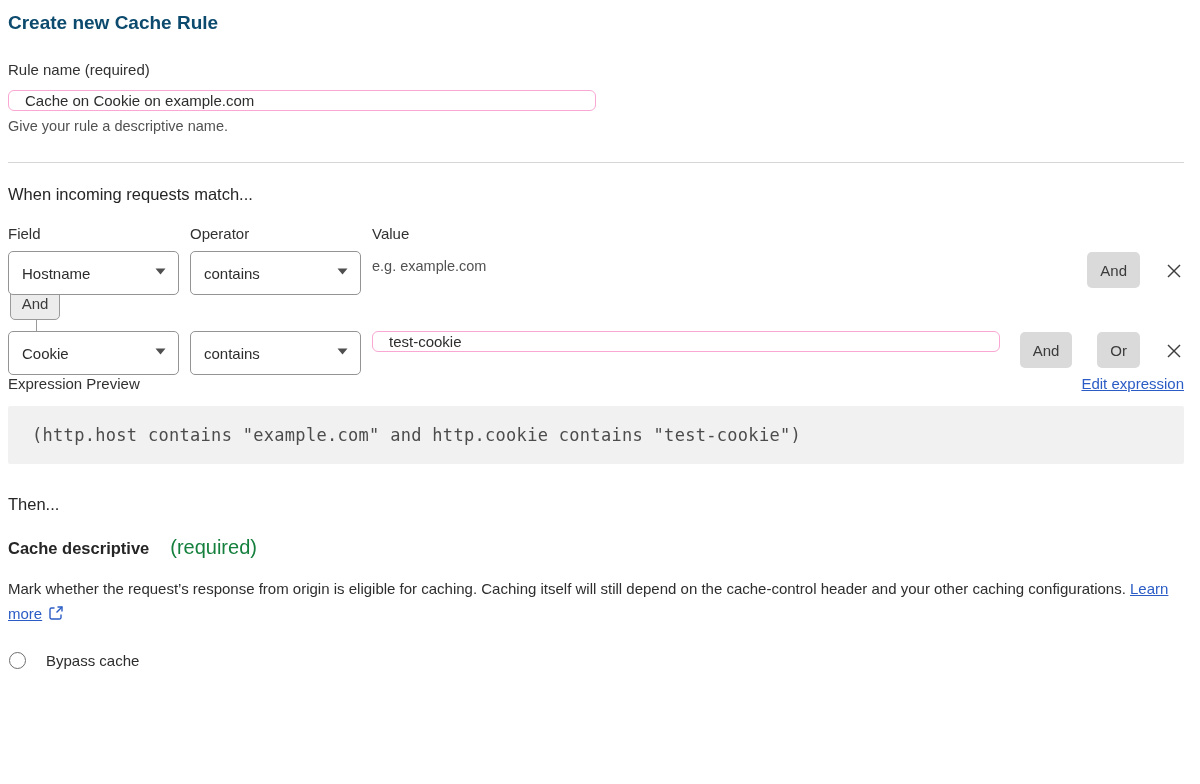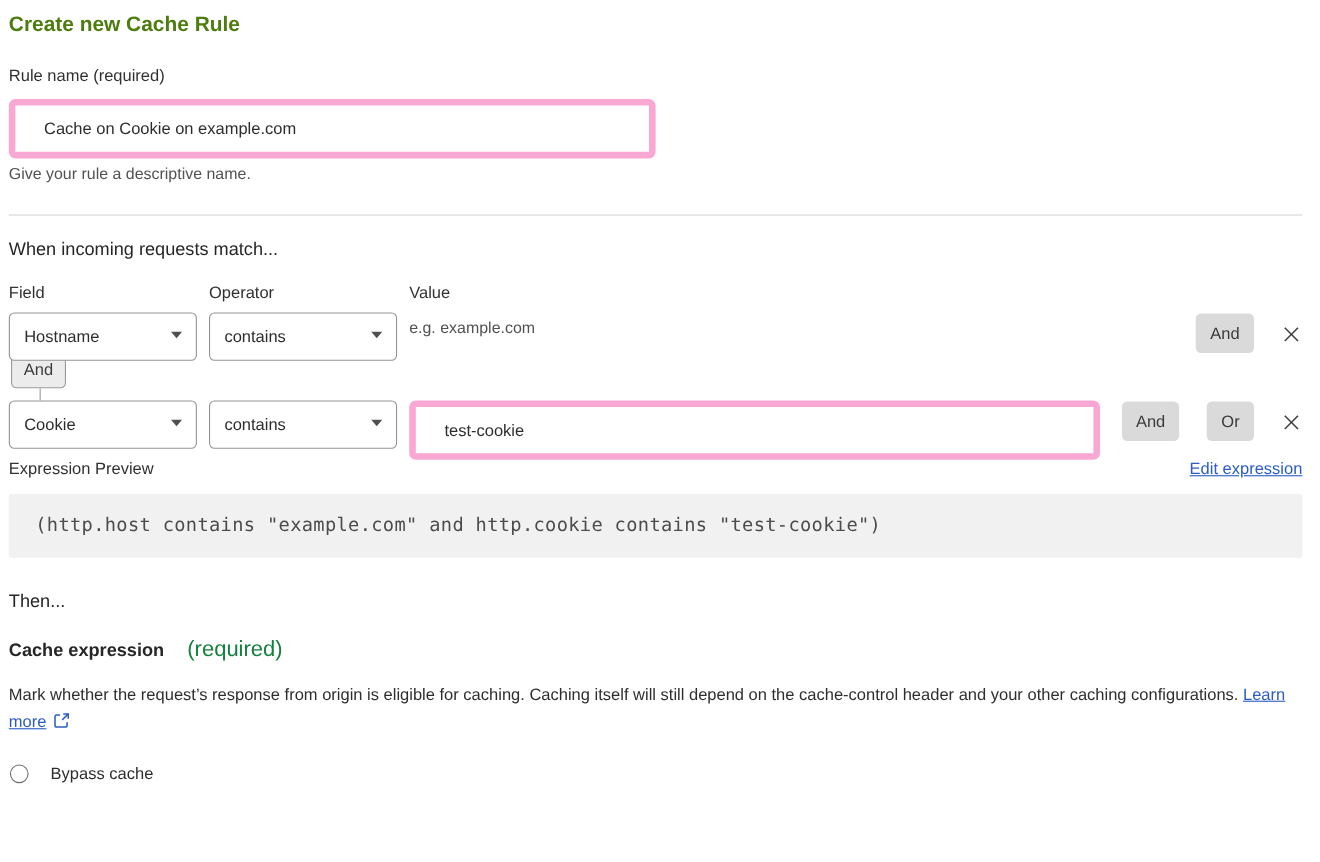--- a/index.html
+++ b/index.html
@@ -8,31 +8,31 @@
     font-family: "Liberation Sans", "DejaVu Sans", sans-serif;
     color: #2d2d2d;
     padding: 8px 16px 10px 8px;
     font-size: 15px;
   }
   .page-title {
     font-size: 19px;
     font-weight: 700;
     line-height: 26px;
     margin-top: 2px;
-    color: #4d7c0f;
+    color: #0c4a6e;
   }
   .field-label { margin-top: 25px; font-size: 15px; color: #313131; }
   .text-input {
     display: block;
     margin-top: 12px;
-    height: 54px;
+    height: 21px;
     width: 588px;
-    border: 6px solid #f9a8d4;
+    border: 1px solid #f9a8d4;
     border-radius: 6px;
-    padding: 0 26px;
+    padding: 0 16px;
     font-size: 15px;
     font-family: "Liberation Sans", "DejaVu Sans", sans-serif;
     color: #2d2d2d;
     background: #ffffff;
     outline: none;
   }
   .helper { margin-top: 7px; font-size: 14.5px; color: #525252; }
   .divider { margin-top: 28px; border: none; border-top: 1px solid #d6d6d6; }
   .section-heading {
     margin-top: 20px;
@@ -230,21 +230,21 @@
 
 <div class="expr-header">
   <div class="expr-label">Expression Preview</div>
   <a class="link">Edit expression</a>
 </div>
 <div class="code-block">(http.host contains "example.com" and http.cookie contains "test-cookie")</div>
 
 <h2 class="section-heading then-heading">Then...</h2>
 
 <div class="sub-heading">
-  <span class="bold">Cache expression</span><span class="required">(required)</span>
+  <span class="bold">Cache descriptive</span><span class="required">(required)</span>
 </div>
 
 <p class="desc">
   <span>Mark whether the request’s response from origin is eligible for caching. Caching itself will still depend on the cache-control header and your other caching configurations.</span>
   <a class="link">Learn more</a><svg class="ext-icon" width="16" height="16" viewBox="0 0 16 16" fill="none" stroke="#2b5cc5" stroke-width="1.4">
       <path d="M13 9.5v3A1.5 1.5 0 0 1 11.5 14h-8A1.5 1.5 0 0 1 2 12.5v-8A1.5 1.5 0 0 1 3.5 3h3"></path>
       <path d="M8.5 7.5 14 2"></path>
       <path d="M9.5 2H14v4.5"></path>
     </svg>
 </p>

